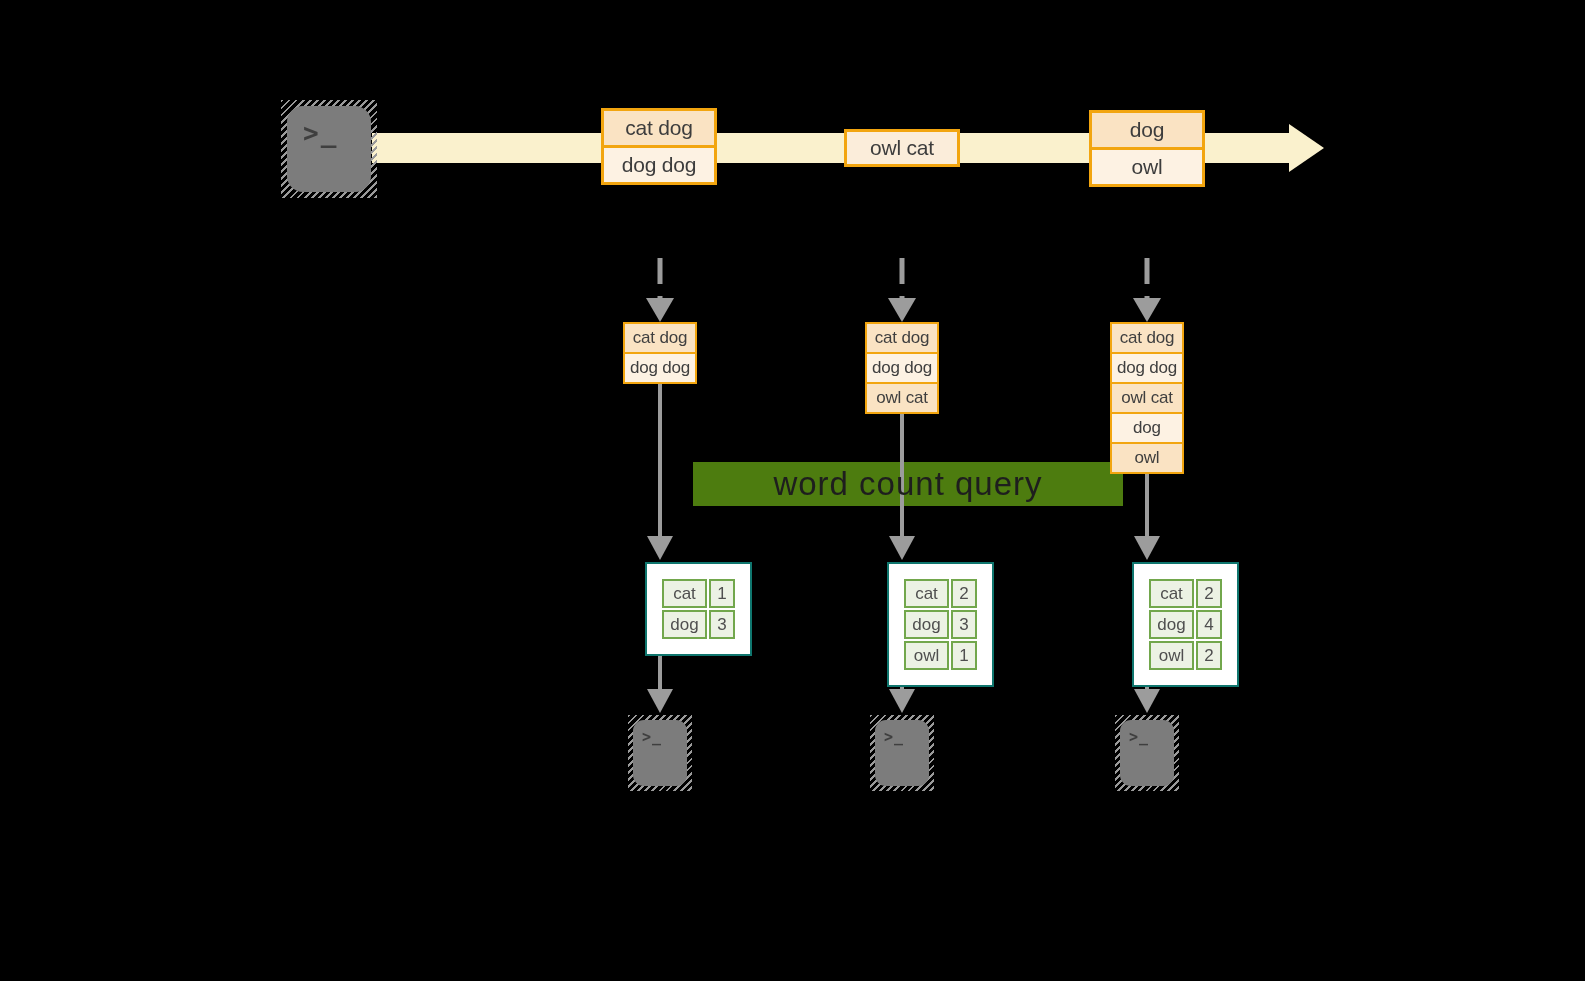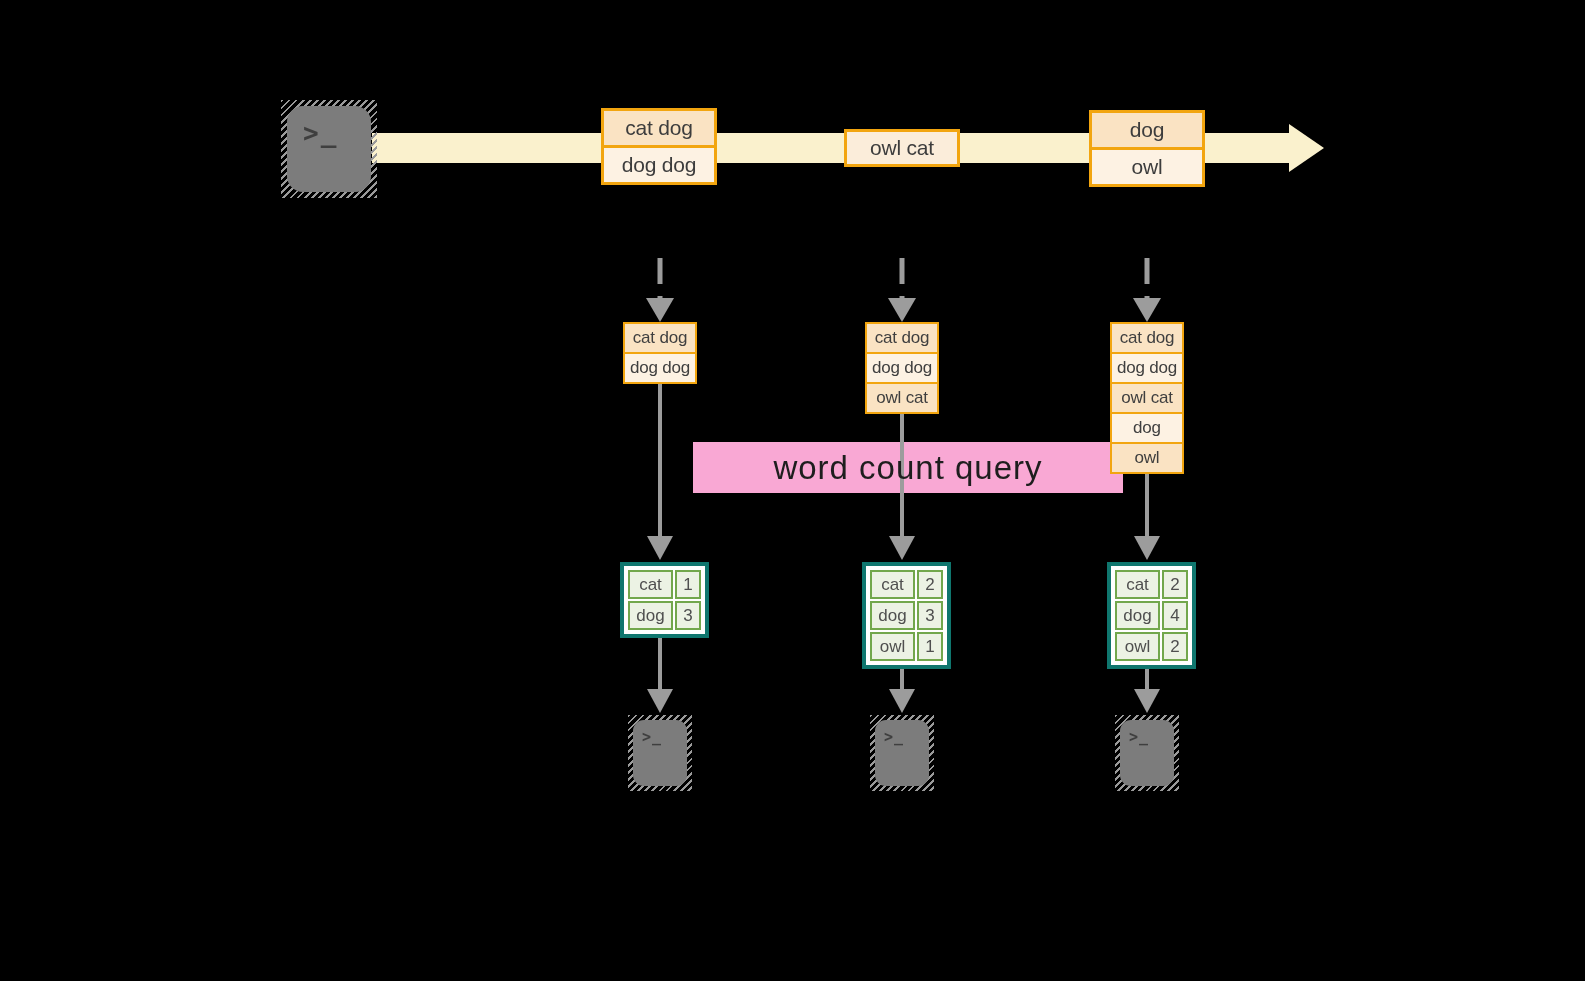--- a/index.html
+++ b/index.html
@@ -1,21 +1,21 @@
 <!DOCTYPE html>
 <html><head>
 <meta charset="utf-8">
 <style>
   html,body{margin:0;padding:0;background:#000;}
   .canvas{
     position:relative;width:1585px;height:981px;background:#000;overflow:hidden;
     font-family:"Liberation Sans", sans-serif;
   }
   
-  .banner{position:absolute;left:693px;top:442px;width:430px;height:51px;background:#f9a8d4;}
+  .banner{position:absolute;left:693px;top:462px;width:430px;height:44px;background:#4d7c0f;}
   .banner .banner-label{
     position:relative;z-index:5;display:flex;align-items:center;justify-content:center;
     width:100%;height:100%;font-size:33px;font-weight:300;color:#1e1e1e;letter-spacing:1px;
   }
   
   svg.connectors{position:absolute;left:0;top:0;}
   
   .band{position:absolute;left:372px;top:133px;width:918px;height:30px;background:#FAF1CD;}
   .band-head{
     position:absolute;left:1289px;top:124px;width:0;height:0;
@@ -54,22 +54,22 @@
     box-sizing:border-box;height:32px;margin-top:-2px;border:2px solid #F2A50F;
     display:flex;align-items:center;justify-content:center;
     font-size:17px;color:#3f3f3f;letter-spacing:-0.2px;
   }
   .stack .srow:first-child{margin-top:0;}
   .stack .srow:nth-child(odd){background:#FAE3C3;}
   .stack .srow:nth-child(even){background:#FDF2E3;}
   .stack-1{left:623px;} .stack-2{left:865px;} .stack-3{left:1110px;}
   
   .counts{
-    position:absolute;top:562px;background:#ffffff;border:4px solid #0f766e;
-    display:grid;grid-template-columns:45px 26px;gap:2px;padding:4px;
+    position:absolute;top:562px;background:#ffffff;border:2px solid #0f766e;
+    display:grid;grid-template-columns:45px 26px;gap:2px;padding:15px;margin-left:25px;
   }
   .counts .cell{
     box-sizing:border-box;height:29px;border:2px solid #72A74C;background:#ECF2E4;
     display:flex;align-items:center;justify-content:center;
     font-size:17px;color:#4f4f4f;
   }
   .counts-1{left:620px;} .counts-2{left:862px;} .counts-3{left:1107px;}
 </style>
 </head>
 <body>

